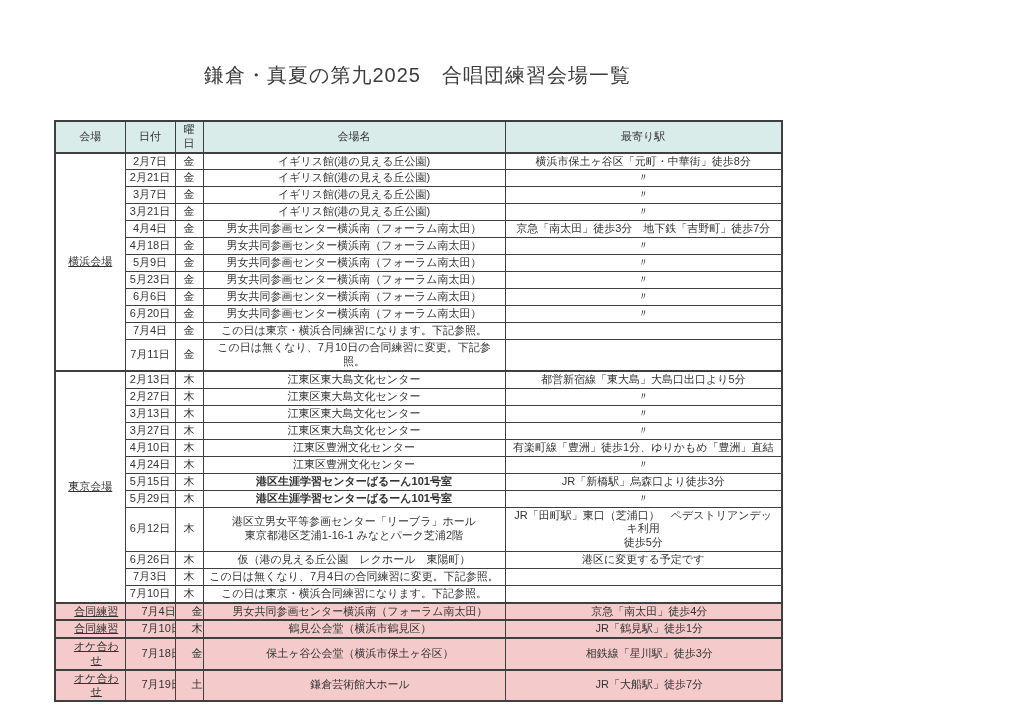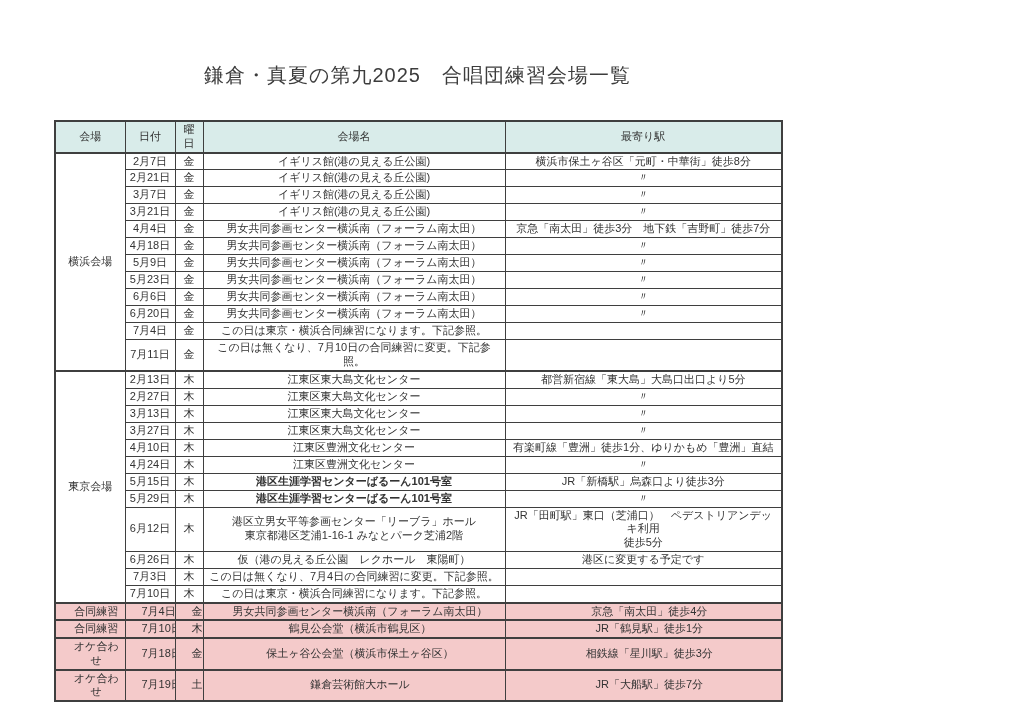--- a/index.html
+++ b/index.html
@@ -53,21 +53,21 @@
     height: 17px;
     line-height: 1.25;
     overflow: hidden;
   }
   .schedule thead th {
     background: var(--header-bg, #d9ecea);
     font-weight: normal;
     text-align: center;
     border-bottom-width: 2px;
   }
-  .schedule td.group-cell  { text-align: center; vertical-align: middle; }
+  .schedule td.group-cell  { text-align: center; vertical-align: middle; text-decoration: underline; }
   .schedule td.date-cell   { text-align: center; white-space: nowrap; }
   .schedule td.day-cell    { text-align: center; }
   .schedule td.venue-cell,
   .schedule td.station-cell { text-align: center; white-space: pre-line; }
   .schedule td.bold-venue  { font-weight: bold; }
   .schedule tr.tall td     { height: 34px; }
   .schedule tr.highlight td { background: var(--highlight-bg, #f4caca); padding-left: 16px; }
   .schedule tr.thick-top td { border-top-width: 2px; }
   .footer-note {
     position: absolute;

